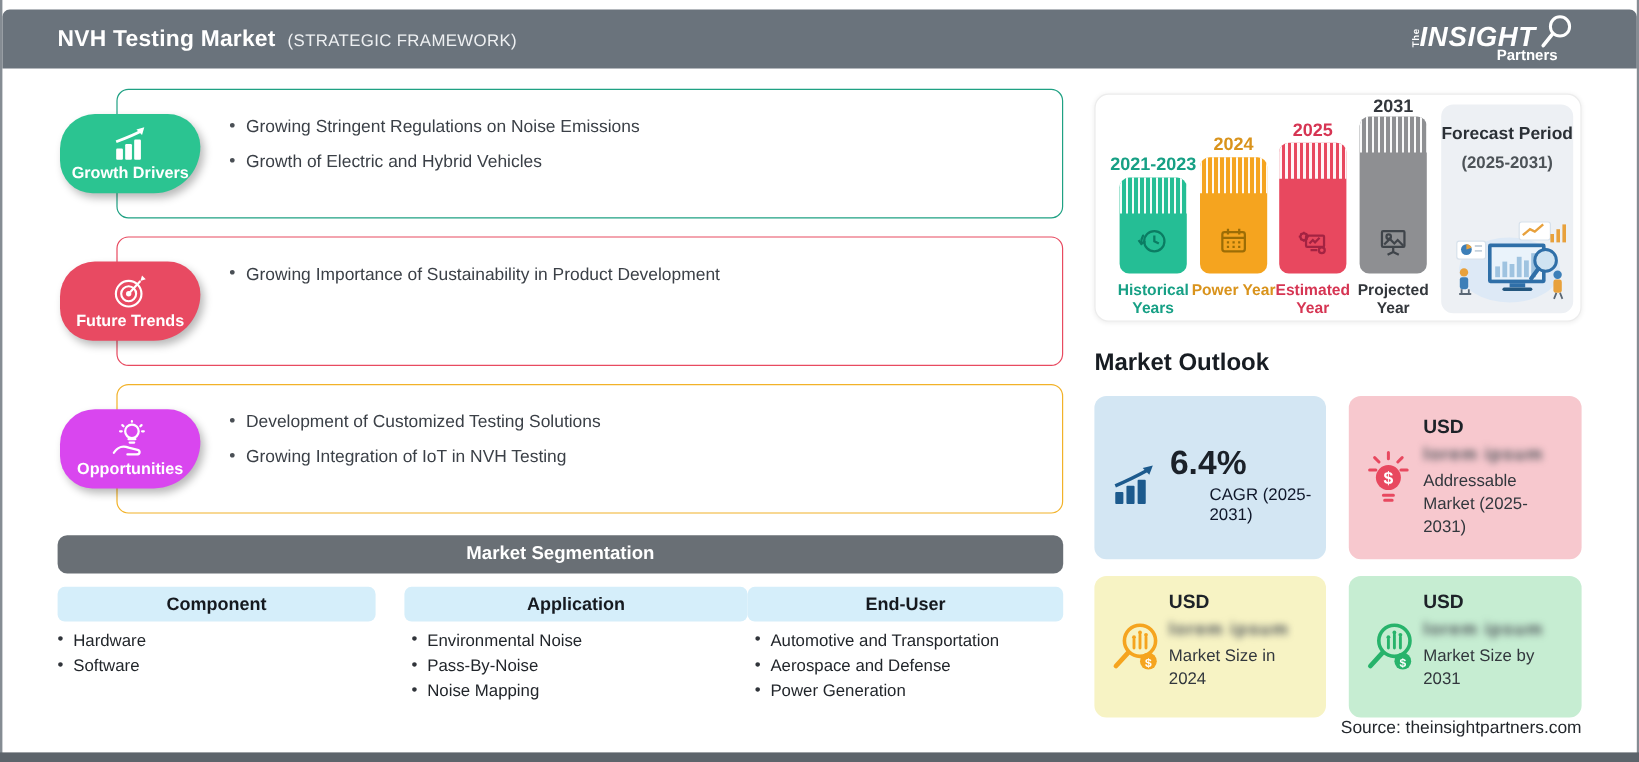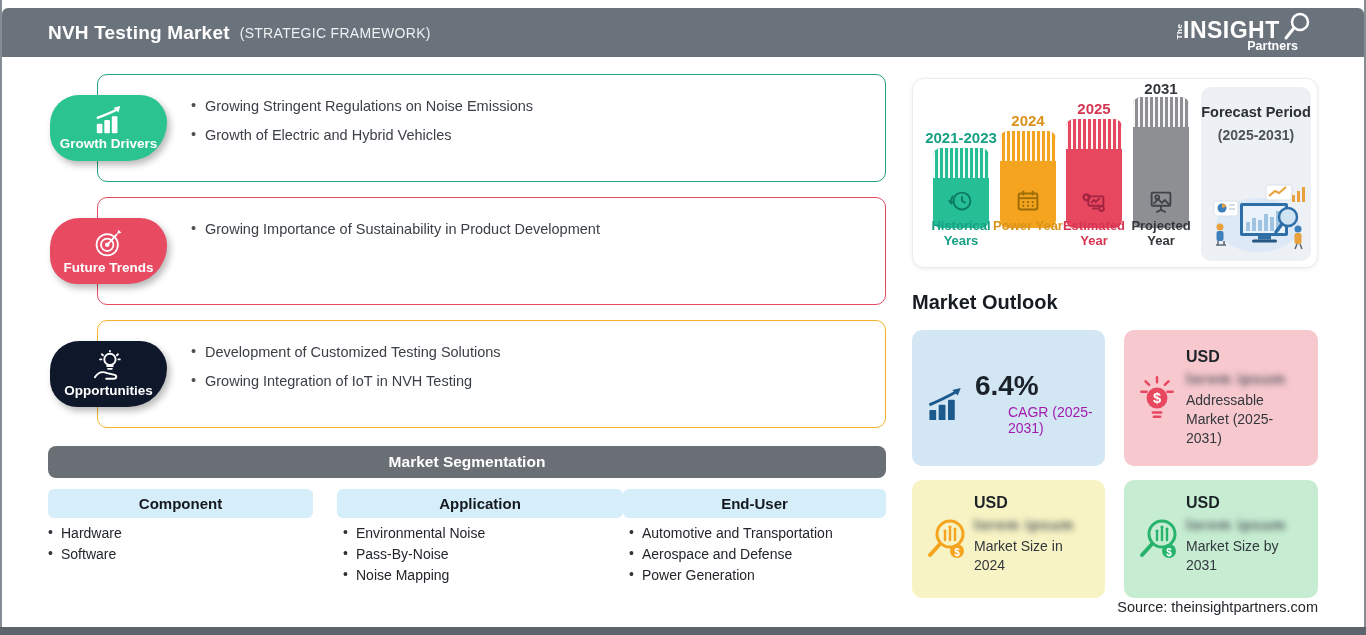--- a/index.html
+++ b/index.html
@@ -10,76 +10,76 @@
   .edge.left { left:0; } .edge.right { right:0; }
   .bottom-strip { position:absolute; left:0; right:0; bottom:0; height:8px; background:#5d646b; z-index:40; }
 
   
   .header { position:absolute; left:2px; right:2px; top:8px; height:49px; background:#6a737c;
             border-radius:6px 6px 0 0; display:flex; align-items:center; }
   .header-title { margin-left:46px; font-size:19px; font-weight:bold; color:#fff; letter-spacing:.2px; }
   .header-subtitle { margin-left:10px; font-size:14px; font-weight:500; color:#eef0f2; letter-spacing:.3px; }
   .logo { position:absolute; right:58px; top:9px; width:130px; height:40px; color:#fff; }
   .logo-the { position:absolute; left:-4px; top:10px; transform:rotate(-90deg); font-size:8px; font-weight:bold; letter-spacing:.5px; }
-  .logo-insight { position:absolute; left:7px; top:0; font-size:23px; font-weight:800; letter-spacing:.5px; }
+  .logo-insight { position:absolute; left:7px; top:0; font-size:23px; font-weight:800; letter-spacing:.5px;font-style:italic; }
   .logo-partners { position:absolute; right:8px; top:22px; font-size:12.5px; font-weight:bold; }
   .logo-lens { position:absolute; right:-8px; top:-6px; }
 
   
   .fw-box { position:absolute; left:97px; width:789px; height:108px; border-radius:10px; background:#fff; }
   .fw-box.g { border:1.5px solid #1fa183; }
   .fw-box.r { border:1.5px solid #e84a60; }
   .fw-box.o { border:1.5px solid #f2b229; }
   .fw-bullets { padding:23px 10px 0 93px; }
   .bullet { position:relative; padding-left:14px; font-size:14.5px; color:#3b4047; margin-bottom:12px; line-height:17px; }
   .bullet::before { content:"•"; position:absolute; left:0; top:-1px; color:#4a4f55; }
 
   .badge { position:absolute; left:50px; width:117px; height:66px; z-index:5;
            border-radius:30px 28px 40px 28px; box-shadow:3px 4px 7px rgba(0,0,0,.28);
            display:flex; flex-direction:column; align-items:center; justify-content:center; color:#fff; }
-  .badge-g { background:#2bc491; } .badge-r { background:#e84a62; } .badge-o { background:#0f172a; }
+  .badge-g { background:#2bc491; } .badge-r { background:#e84a62; } .badge-o { background:#d946ef; }
   .badge-label { font-size:13.5px; font-weight:bold; margin-top:1px; }
   .badge svg { display:block; }
 
   
   .seg-bar { position:absolute; left:48px; top:446px; width:838px; height:32px; background:#696f75;
              border-radius:8px; color:#fff; font-size:15.5px; font-weight:bold; text-align:center; line-height:32px; }
   .seg-pill { position:absolute; top:489px; height:29px; background:#d5eefa; border-radius:6px;
               font-size:15px; font-weight:bold; color:#15191f; text-align:center; line-height:29px; }
   .seg-list { position:absolute; top:526px; }
   .seg-item { position:relative; padding-left:13px; font-size:14px; color:#22262b; margin-bottom:7px; line-height:14px; }
   .seg-item::before { content:"•"; position:absolute; left:0; top:-1px; color:#30343a; }
 
   
   .tl-card { position:absolute; left:912px; top:78px; width:406px; height:190px; background:#fff;
              border:1px solid #ececec; border-radius:12px; box-shadow:0 1px 4px rgba(0,0,0,.07); }
   .tl-bar { position:absolute; width:56px; border-radius:8px; }
   .tl-cap { position:absolute; top:0; left:0; right:0; height:30px; border-radius:8px 8px 0 0;
             background:repeating-linear-gradient(90deg, rgba(255,255,255,.95) 0 2px, transparent 2px 5px); }
   .tl-bar svg { position:absolute; left:50%; transform:translateX(-50%); bottom:12px; }
   .tl-year { position:absolute; width:90px; text-align:center; font-size:15px; font-weight:800; }
-  .tl-lab { position:absolute; top:139px; width:84px; text-align:center; font-size:13px; font-weight:bold; line-height:15px; }
+  .tl-lab { position:absolute; top:155px; width:84px; text-align:center; font-size:13px; font-weight:bold; line-height:15px; }
   .c-teal { color:#17a085; } .c-orng { color:#d9931c; } .c-red { color:#d63553; } .c-gray { color:#33373c; }
   .b-teal { background:#25be95; } .b-orng { background:#f5a41f; } .b-red { background:#e8485f; } .b-gray { background:#8e8f92; }
   .fc-panel { position:absolute; left:288px; top:8px; width:110px; height:174px; background:#edf0f4; border-radius:10px; }
   .fc-title { margin-top:16px; text-align:center; font-size:14.5px; font-weight:800; color:#2b3036; line-height:18px; }
   .fc-range { margin-top:6px; text-align:center; font-size:14px; font-weight:bold; color:#4d5358; }
   .fc-illus { position:absolute; left:5px; bottom:6px; }
 
   
   .mo-title { position:absolute; left:912px; top:291px; font-size:20px; font-weight:800; color:#171c22; }
   .card { position:absolute; border-radius:10px; }
   .card-blue   { left:912px;  top:330px; width:193px; height:136px; background:#d3e6f3; }
   .card-pink   { left:1124px; top:330px; width:194px; height:136px; background:#f7c8ce; }
   .card-yellow { left:912px;  top:480px; width:193px; height:118px; background:#f7f3c4; }
   .card-green  { left:1124px; top:480px; width:194px; height:118px; background:#c6edd2; }
   .cagr-wrap { position:absolute; left:14px; top:41px; display:flex; align-items:center; }
   .cagr-text { margin-left:10px; }
   .cagr-value { font-size:28px; font-weight:800; color:#1b2129; line-height:30px; }
-  .cagr-label { font-size:14px; color:#a21caf; margin-top:3px;margin-left:33px; }
+  .cagr-label { font-size:14px; color:#0f172a; margin-top:3px;margin-left:33px; }
   .card-icon { position:absolute; left:12px; top:50%; transform:translateY(-50%); }
   .card-text { position:absolute; left:62px; top:14px; right:10px; }
   .card-pink .card-text { top:18px; }
   .card-cur { font-size:16px; font-weight:800; color:#1d2228; }
   .card-masked { font-size:15px; font-weight:bold; color:#4f555b; filter:blur(3px); margin:4px 0 4px; letter-spacing:1px; }
   .card-label { font-size:14px; color:#32373d; line-height:19px; }
   .source { position:absolute; top:599px; left:918px; width:400px; text-align:right; font-size:14.5px; color:#23272c; }
 </style>
 </head>
 <body>

